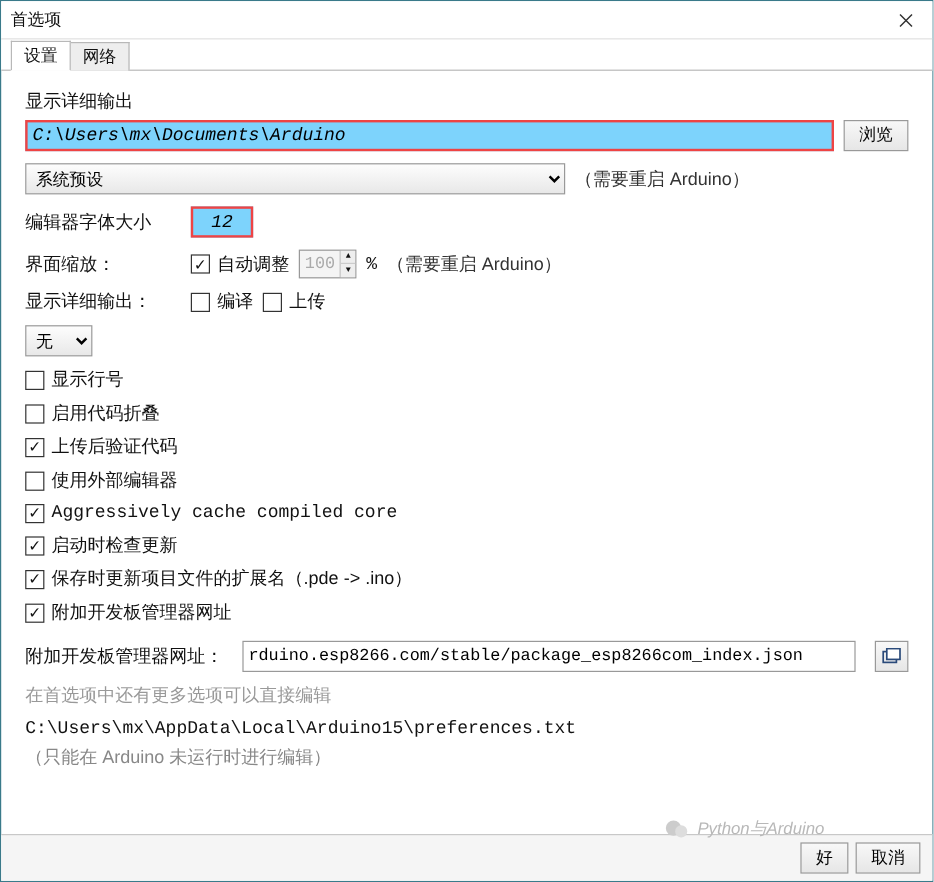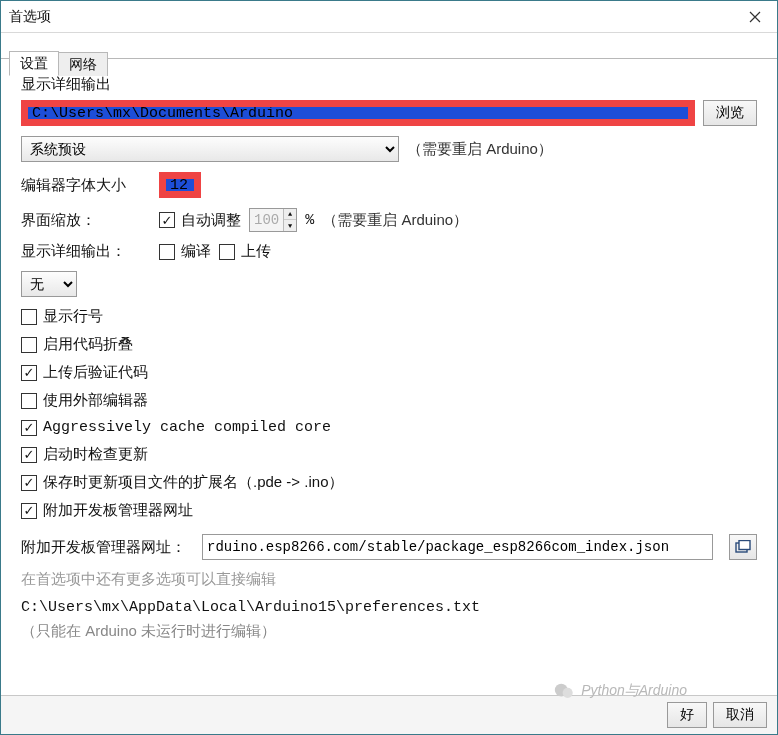--- a/index.html
+++ b/index.html
@@ -41,21 +41,21 @@
   }
   .tab {
     padding: 3px 10px 2px;
     font-size: 14px;
     border: 1px solid #b8b8b8;
     border-bottom: none;
     background: #eee;
     cursor: pointer;
     margin-right: -1px;
     position: relative;
-    top: 18px;
+    top: 1px;
   }
   .tab.active {
     background: #fff;
     border-bottom: 1px solid #fff;
     z-index: 1;
   }
 
   .content {
     flex: 1;
     padding: 16px 20px 10px 20px;
@@ -67,47 +67,48 @@
     margin-bottom: 10px;
     gap: 8px;
     flex-wrap: nowrap;
   }
   .lbl { min-width: 0; white-space: nowrap; }
   .lbl-fixed { width: 130px; white-space: nowrap; }
 
   .txt {
     font-family: "Courier New", monospace;
     font-size: 15px;
-    border: 7px solid #ef4444;
-    background: #1d4ed8;
+    border: 2px solid #ef4444;
+    background: #7dd3fc;
     padding: 3px 4px;
     height: 26px;
+    font-style: italic;
   }
   .txt-wide { flex: 1; }
-  .txt-sm { width: 42px; text-align: left; }
+  .txt-sm { width: 52px; text-align: center; }
 
   .btn {
     background: linear-gradient(#f8f8f8,#e6e6e6);
     border: 1px solid #999;
     padding: 3px 12px;
     font-size: 14px;
     cursor: pointer;
     height: 26px;
     font-family: inherit;
   }
 
   select {
     border: 1px solid #999;
     background: linear-gradient(#fdfdfd,#e8e8e8);
     padding: 2px 4px;
     font-size: 14px;
     height: 26px;
     font-family: inherit;
   }
-  .sel-lang { width: 378px; }
+  .sel-lang { width: 450px; }
   .sel-warn { width: 56px; }
 
   .spin {
     display: inline-flex; align-items: center;
     border: 1px solid #999; height: 24px;
     background: #f4f4f4;
     font-family: Liberation Mono, monospace;
   }
   .spin .spin-val { padding: 0 4px; font-size: 14px; }
   .spin .spin-ctl {

